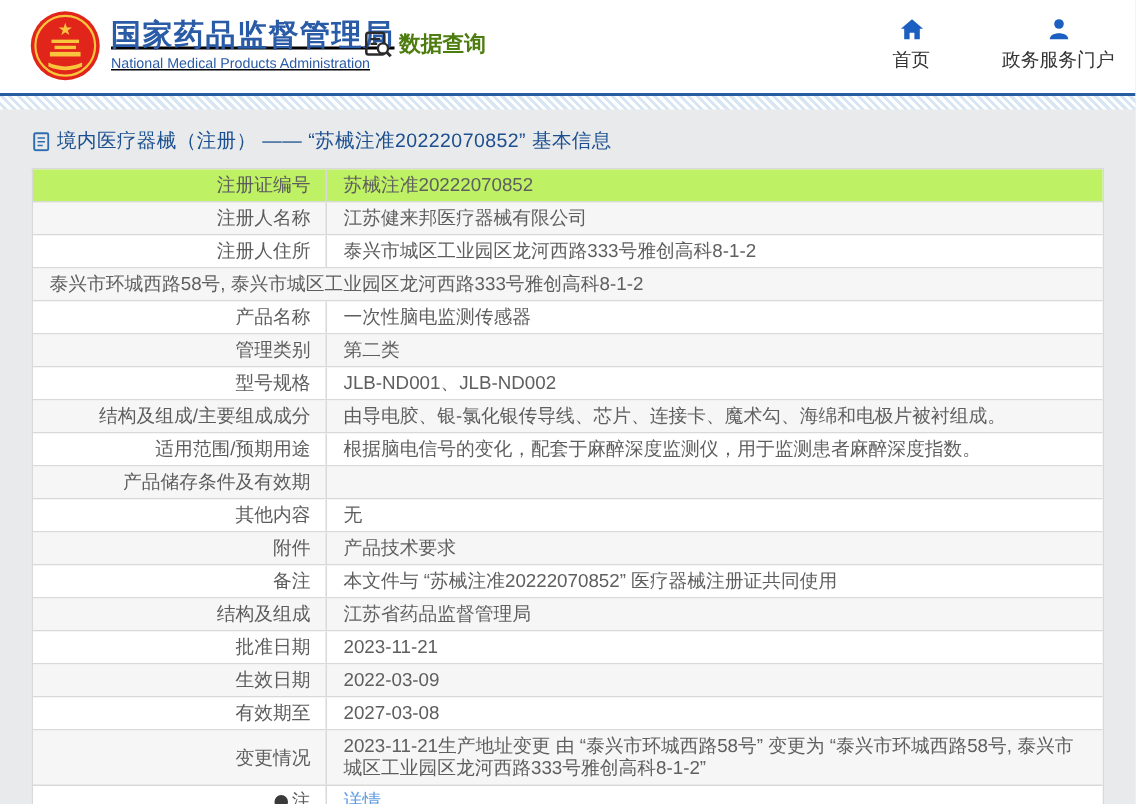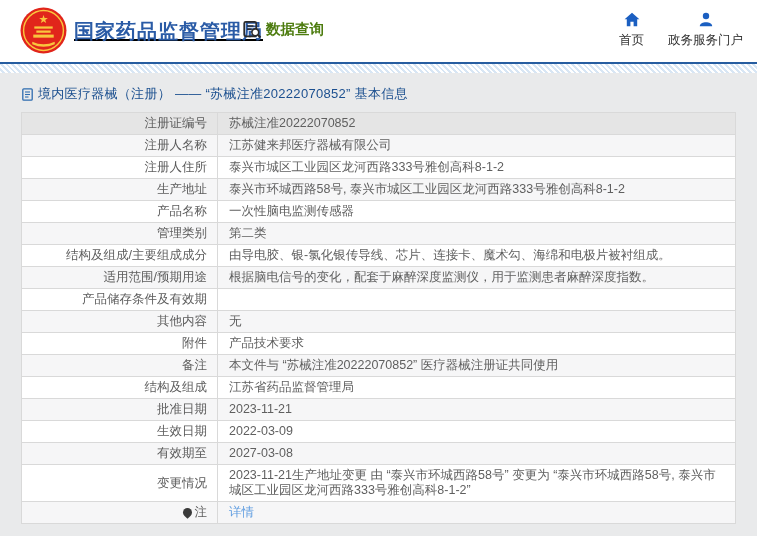--- a/index.html
+++ b/index.html
@@ -30,21 +30,21 @@
   }
   .dataquery {
     position: absolute; left: 243px; top: 20px;
     display: flex; align-items: center; cursor: pointer;
   }
   .dataquery span {
     font-size: 14.5px; color: #4d7c0f; font-weight: 600; margin-left: 4px;
   }
   .nav {
     position: absolute; right: 14px; top: 12px;
-    display: flex; gap: 24px;
+    display: flex; gap: 48px;
   }
   .nav-item {
     display: flex; flex-direction: column; align-items: center;
     cursor: pointer;
   }
   .nav-item svg { margin-bottom: 5px; }
   .nav-item span { font-size: 12.5px; color: #333333; }
   
   .sep-line { width: 100%; height: 2px; background: #265da0; }
   .sep-hatch {
@@ -66,21 +66,21 @@
   .info-table {
     width: 715px; background: #ffffff;
     border: 1px solid #d9d9d9; border-bottom: none;
   }
   .t-row {
     display: flex; align-items: stretch;
     border-bottom: 1px solid #d9d9d9;
     background: #ffffff;
   }
   .t-row:nth-child(even) { background: #f6f6f7; }
-  .t-row:first-child { background: #e5e5e5; }
+  .t-row:first-child { background: #bef264; }
   .t-label {
     width: 196px; flex: 0 0 196px;
     padding: 3px 10px 3px 4px;
     text-align: right;
     font-size: 12.5px; color: #5c5c5c; line-height: 15px;
     border-right: 1px solid #d9d9d9;
     display: flex; align-items: center; justify-content: flex-end;
   }
   .t-value {
     flex: 1 1 auto;
@@ -107,20 +107,21 @@
       <circle cx="23" cy="23" r="22.5" fill="#e1251b"></circle>
       <circle cx="23" cy="23" r="19.5" fill="none" stroke="#f9c53d" stroke-width="1.4"></circle>
       <text x="23" y="16" font-size="11" fill="#f9c53d" text-anchor="middle">★</text>
       <rect x="14" y="19" width="18" height="2.2" fill="#f9c53d"></rect>
       <rect x="16" y="23" width="14" height="2.2" fill="#f9c53d"></rect>
       <rect x="13" y="27" width="20" height="3" fill="#f9c53d"></rect>
       <path d="M12 34 Q23 39 34 34 L34 36.5 Q23 41.5 12 36.5 Z" fill="#f9c53d"></path>
     </svg>
     <div class="logo-text">
       <div class="logo-title">国家药品监督管理局</div>
+      <div class="logo-sub">National Medical Products Administration</div>
     </div>
   </div>
 
   <div class="dataquery">
     <svg width="19" height="19" viewBox="0 0 19 19">
       <rect x="1.2" y="1.8" width="12" height="14.5" rx="1.5" fill="none" stroke="#2b2b2b" stroke-width="1.7"></rect>
       <line x1="4" y1="6" x2="10.5" y2="6" stroke="#2b2b2b" stroke-width="1.5"></line>
       <line x1="4" y1="9.2" x2="8.5" y2="9.2" stroke="#2b2b2b" stroke-width="1.5"></line>
       <circle cx="12.3" cy="12.3" r="3.4" fill="#ffffff" stroke="#2b2b2b" stroke-width="1.6"></circle>
       <line x1="14.8" y1="14.8" x2="17.5" y2="17.5" stroke="#2b2b2b" stroke-width="2"></line>
@@ -167,30 +168,33 @@
     </div>
     <div class="t-row">
       <div class="t-label">注册人名称</div>
       <div class="t-value">江苏健来邦医疗器械有限公司</div>
     </div>
     <div class="t-row">
       <div class="t-label">注册人住所</div>
       <div class="t-value">泰兴市城区工业园区龙河西路333号雅创高科8-1-2</div>
     </div>
     <div class="t-row">
-      <div class="t-label">生产地址</div>
       <div class="t-value">泰兴市环城西路58号, 泰兴市城区工业园区龙河西路333号雅创高科8-1-2</div>
     </div>
     <div class="t-row">
       <div class="t-label">产品名称</div>
       <div class="t-value">一次性脑电监测传感器</div>
     </div>
     <div class="t-row">
       <div class="t-label">管理类别</div>
       <div class="t-value">第二类</div>
+    </div>
+    <div class="t-row">
+      <div class="t-label">型号规格</div>
+      <div class="t-value">JLB-ND001、JLB-ND002</div>
     </div>
     <div class="t-row">
       <div class="t-label">结构及组成/主要组成成分</div>
       <div class="t-value">由导电胶、银-氯化银传导线、芯片、连接卡、魔术勾、海绵和电极片被衬组成。</div>
     </div>
     <div class="t-row">
       <div class="t-label">适用范围/预期用途</div>
       <div class="t-value">根据脑电信号的变化，配套于麻醉深度监测仪，用于监测患者麻醉深度指数。</div>
     </div>
     <div class="t-row">

